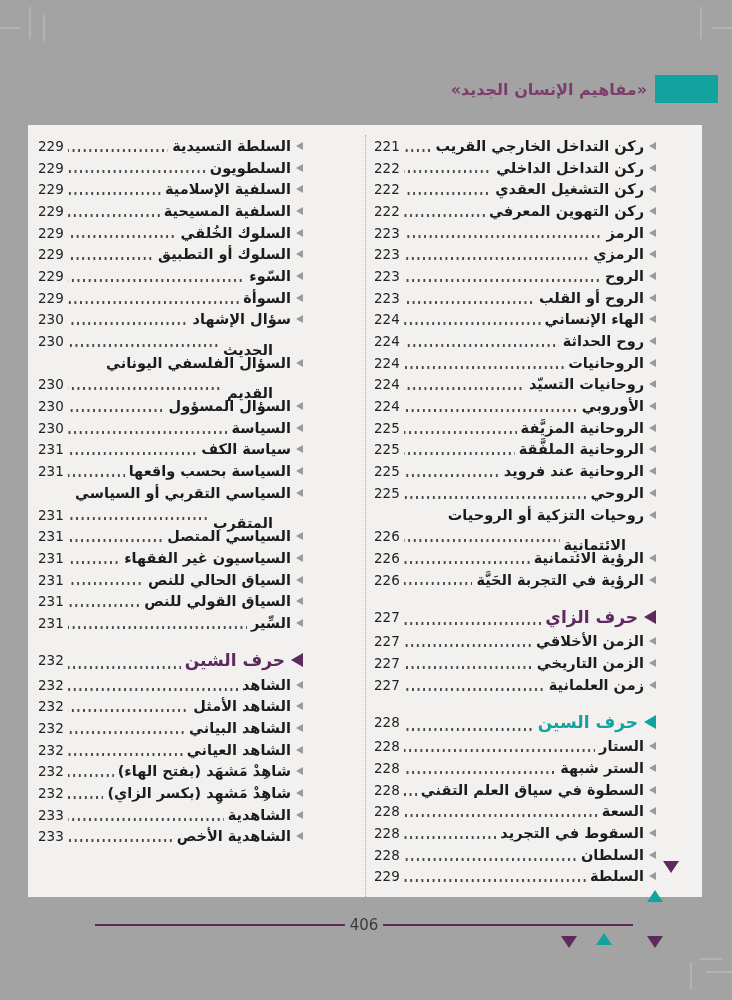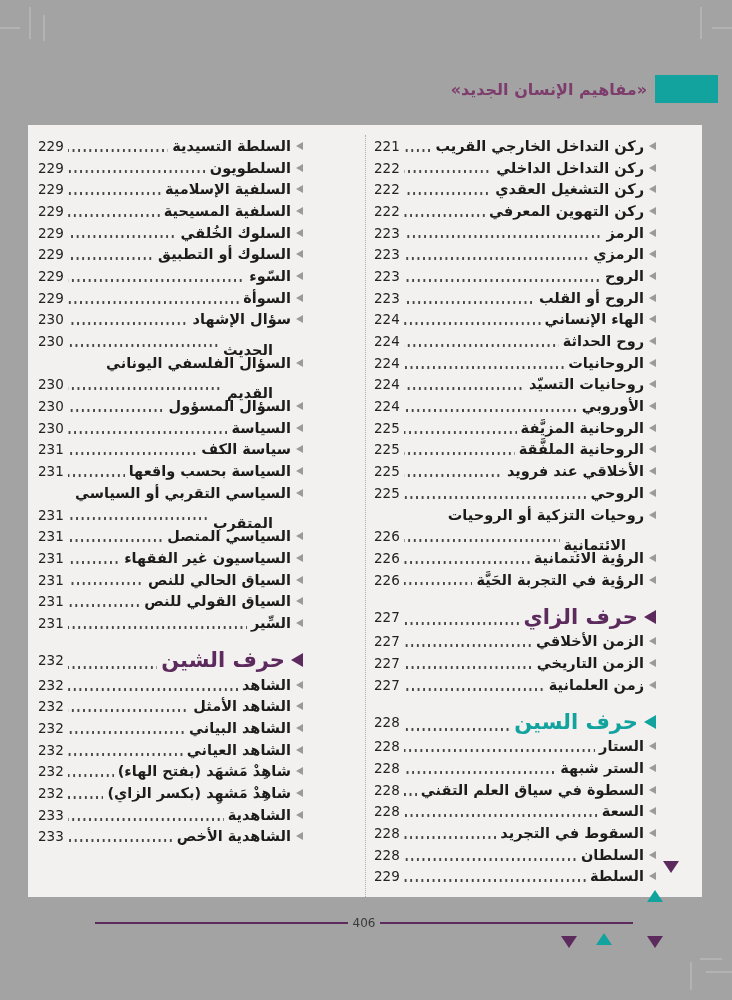--- a/index.html
+++ b/index.html
@@ -31,34 +31,34 @@
   .row.gap{height:13px;}
   .row.header{height:27px;}
 
   .tri{width:0;height:0;border-top:4px solid transparent;border-bottom:4px solid transparent;
        border-right:7px solid var(--marker-gray);margin-left:5px;flex:0 0 auto;}
   .header .tri{border-top-width:7px;border-bottom-width:7px;border-right-width:12px;margin-left:6px;}
   .header.purple .tri{border-right-color:var(--purple);}
   .header.teal .tri{border-right-color:var(--teal);}
 
   .t{font-size:14.5px;font-weight:700;color:var(--text);white-space:nowrap;}
-  .header .t{font-size:21px;}
+  .header .t{font-size:17px;}
   .header.purple .t{color:var(--purple);}
   .header.teal .t{color:var(--teal);}
   .cont .t{margin-right:30px;margin-top:17px;}
 
   .leader{flex:1 1 auto;align-self:flex-end;height:3px;margin:0 4px 5px 4px;min-width:8px;
           background-image:radial-gradient(circle,var(--leader) 1.1px,transparent 1.3px);
           background-size:5.6px 3px;background-repeat:repeat-x;background-position:center bottom;}
   .num{font-size:13.5px;color:#222;direction:ltr;flex:0 0 auto;}
 
   
   .ftr{position:absolute;left:95px;top:916px;width:538px;display:flex;align-items:center;}
   .rule{flex:1;height:1.5px;background:var(--purple);}
-  .pnum{margin:0 5px;font-size:12px;color:var(--footer-num);}
+  .pnum{margin:0 5px;font-size:15px;color:var(--footer-num);}
 
   
   .dec{position:absolute;width:0;height:0;border-left:8px solid transparent;border-right:8px solid transparent;}
   .dec.down{border-top:12px solid var(--purple);}
   .dec.up{border-bottom:12px solid var(--teal);}
 </style>
 </head>
 <body>
 
 <div class="sheet">
@@ -164,21 +164,21 @@
           <span class="num">225</span>
         </div>
         <div class="row entry">
           <span class="tri"></span>
           <span class="t">الروحانية الملفَّقة</span>
           <span class="leader"></span>
           <span class="num">225</span>
         </div>
         <div class="row entry">
           <span class="tri"></span>
-          <span class="t">الأخلاقي عند فرويد</span>
+          <span class="t">الروحانية عند فرويد</span>
           <span class="leader"></span>
           <span class="num">225</span>
         </div>
         <div class="row entry">
           <span class="tri"></span>
           <span class="t">الروحي</span>
           <span class="leader"></span>
           <span class="num">225</span>
         </div>
         <div class="row wrap">

